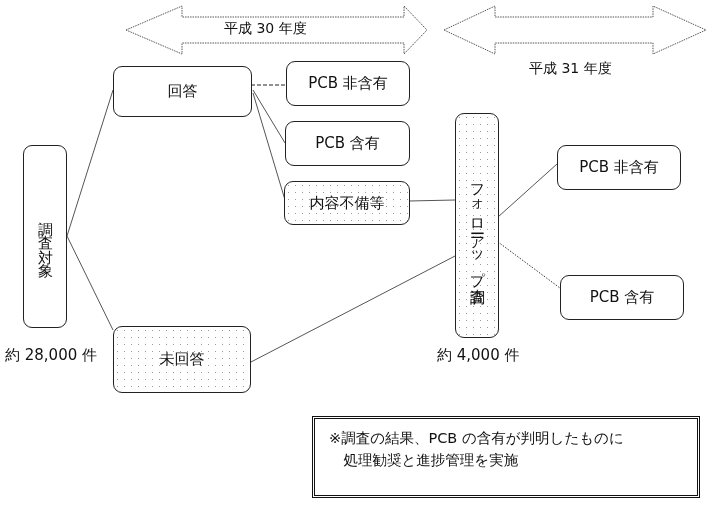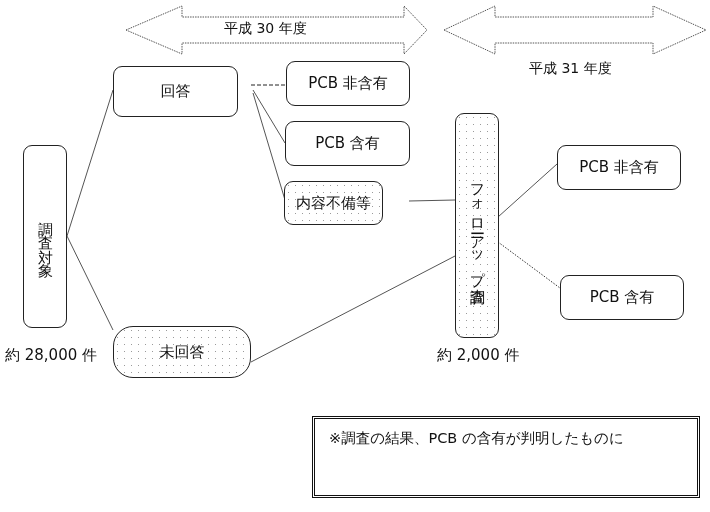--- a/index.html
+++ b/index.html
@@ -43,48 +43,49 @@
 </svg>
 
 <div class="arrow-label" style="left:224px; top:20px;">平成 30 年度</div>
 <div class="arrow-label" style="left:529px; top:20px;margin-top:40px;">平成 31 年度</div>
 
 <div class="box vtext" style="left:23px; top:145px; width:44px; height:183px; letter-spacing:14px; font-size:15px;">
   <span>調査対象</span>
 </div>
 <div class="label" style="left:5px; top:346px;">約 28,000 件</div>
 
-<div class="box" style="left:113px; top:66px; width:125px; height:51px;">
+<div class="box" style="left:113px; top:66px; width:139px; height:51px;">
   <span>回答</span>
 </div>
 
-<div class="box dotted" style="left:113px; top:326px; width:138px; height:52px;border-radius:20px;">
+<div class="box dotted" style="left:113px; top:326px; width:138px; height:67px;">
   <span>未回答</span>
 </div>
 
 <div class="box" style="left:286px; top:61px; width:124px; height:45px;">
   <span>PCB 非含有</span>
 </div>
 
 <div class="box" style="left:285px; top:121px; width:125px; height:45px;">
   <span>PCB 含有</span>
 </div>
 
-<div class="box dotted" style="left:284px; top:181px; width:99px; height:44px;">
+<div class="box dotted" style="left:284px; top:181px; width:126px; height:44px;">
   <span>内容不備等</span>
 </div>
 
 <div class="box dotted vtext" style="left:455px; top:113px; width:44px; height:225px; font-size:15px; letter-spacing:0px;">
   <span>フォローアップ調査</span>
 </div>
-<div class="label" style="left:437px; top:346px;">約 2,000 件</div>
+<div class="label" style="left:437px; top:346px;">約 4,000 件</div>
 
 <div class="box" style="left:557px; top:145px; width:124px; height:45px;">
   <span>PCB 非含有</span>
 </div>
 
 <div class="box" style="left:560px; top:275px; width:124px; height:45px;">
   <span>PCB 含有</span>
 </div>
 
 <div class="note">
   <div>※調査の結果、PCB の含有が判明したものに</div>
+  <div>　処理勧奨と進捗管理を実施</div>
 </div>
 
 </body></html>

